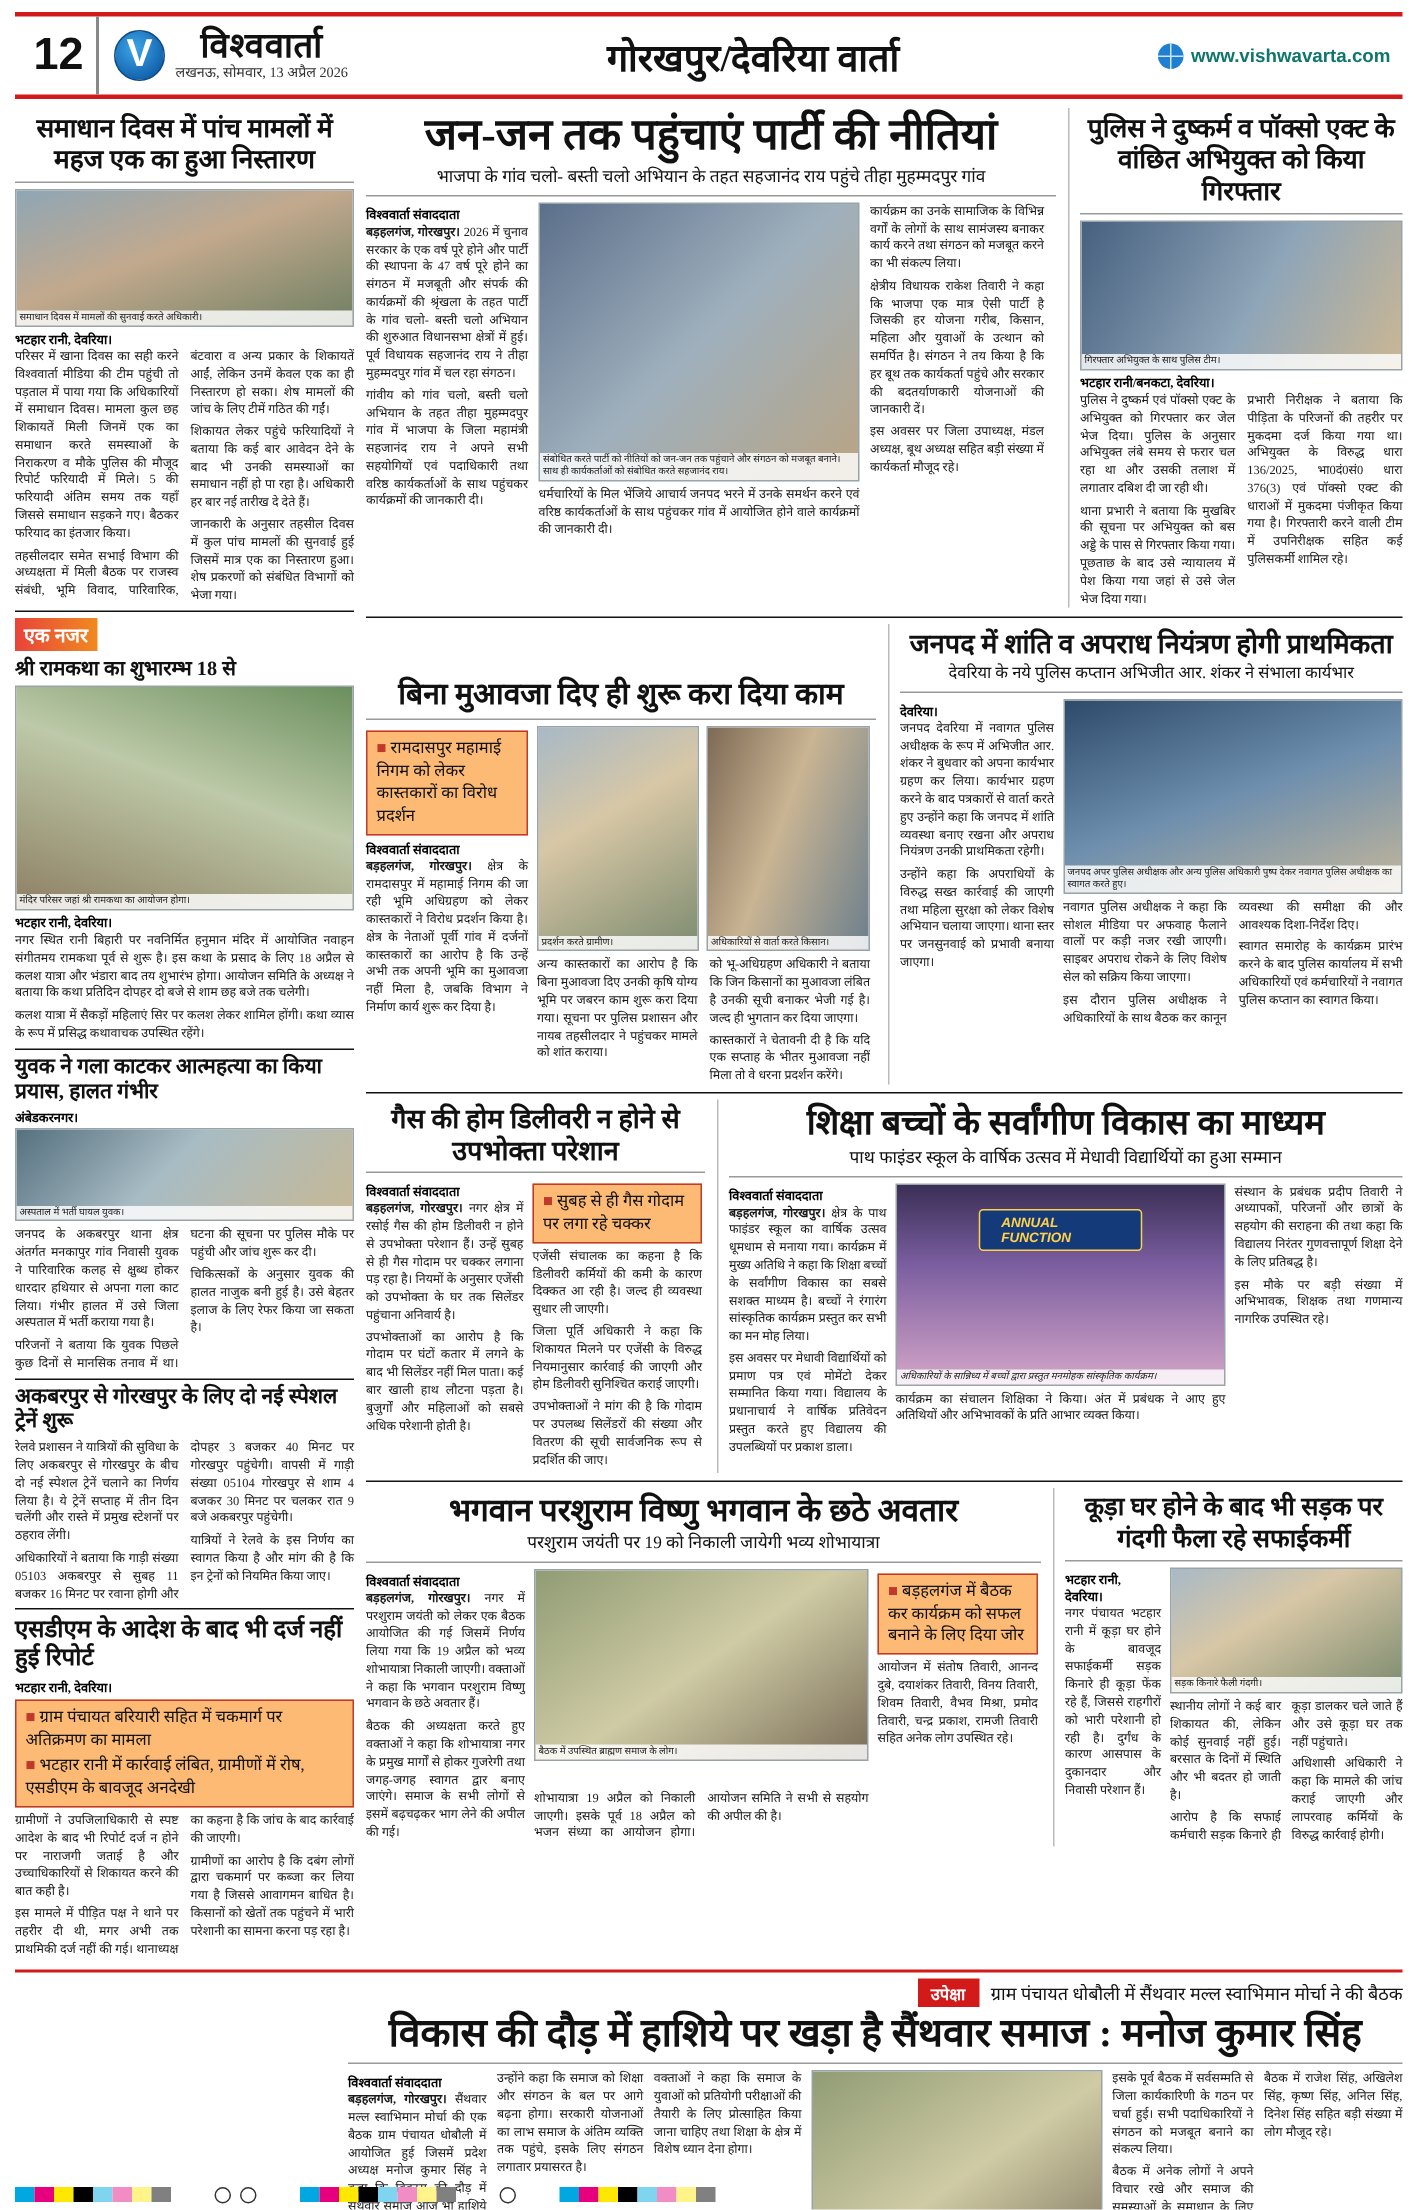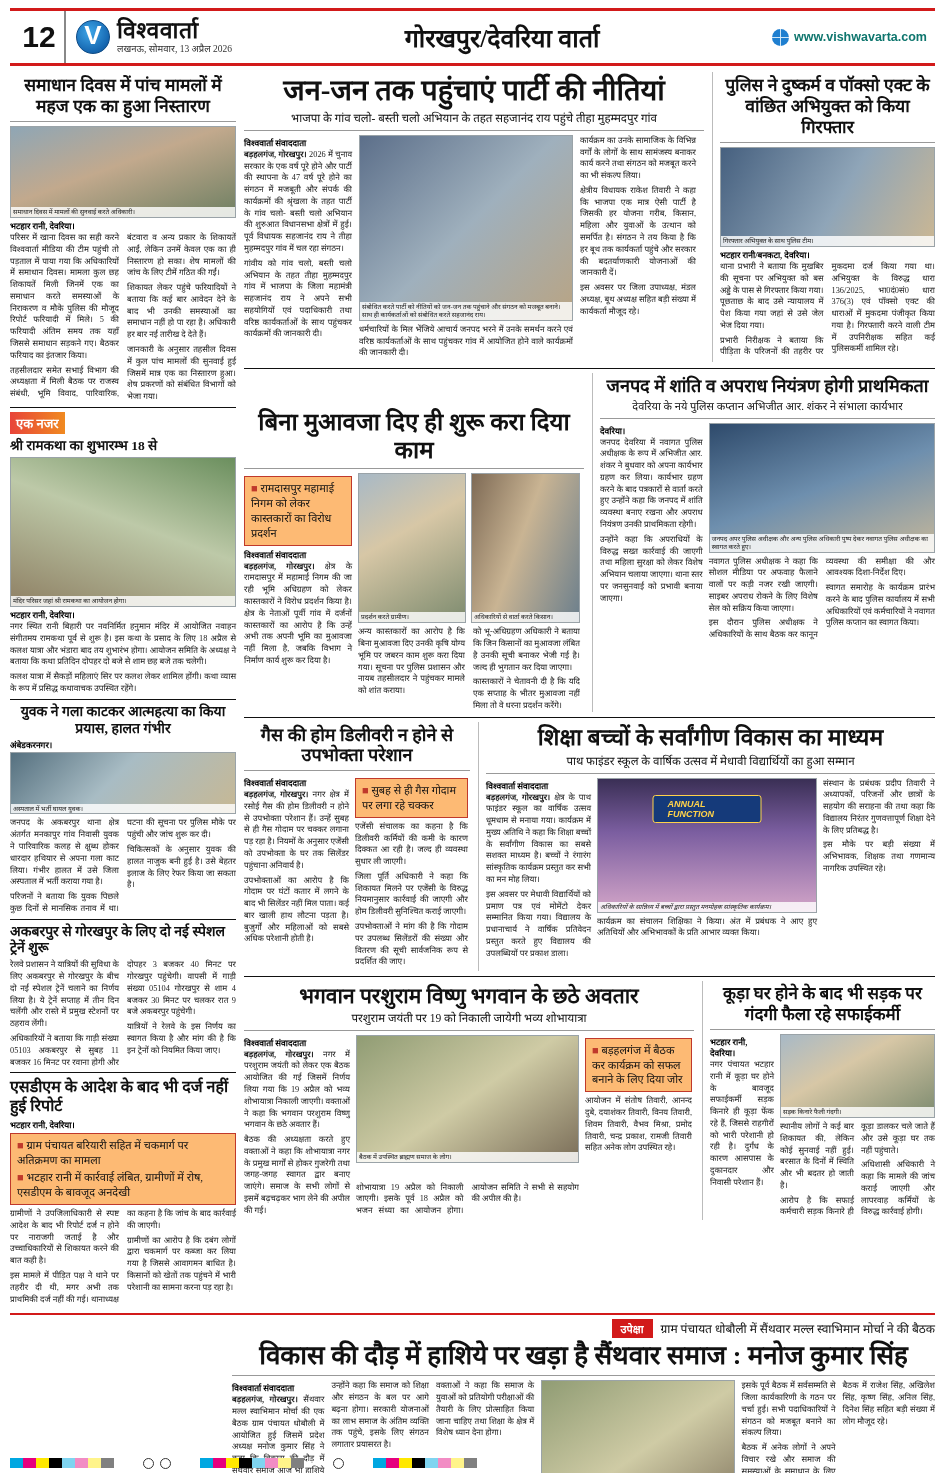--- a/index.html
+++ b/index.html
@@ -39,21 +39,21 @@
     width:34px; height:34px; border-radius:50%;
     background: radial-gradient(circle at 40% 35%, #3ea6e8 0%, #1566b0 70%, #0d4a85 100%);
     position:relative; margin-right:7px;
     border:1px solid #0d4a85;
   }
   .logo-mark:after{
     content:"V"; position:absolute; left:0; right:0; top:-1px;
     text-align:center; font-family:"Liberation Sans",sans-serif;
     font-size:26px; font-weight:bold; color:#fff;
   }
-  .logo-text { line-height:1; }
+  .logo-text { line-height:1;text-align:center; }
   .logo-title {
     font-size:23px; font-weight:bold; color:#111;
     letter-spacing:0.5px;
   }
   .logo-sub { font-size:9.5px; color:#333; margin-top:3px; }
   .mast-center {
     flex:1; text-align:center;
     font-size:25px; font-weight:bold; color:#111;
   }
   .mast-right {
@@ -208,21 +208,21 @@
         <div class="byline">भटहार रानी, देवरिया।</div>
         <div class="body-text">
           <p>नगर स्थित रानी बिहारी पर नवनिर्मित हनुमान मंदिर में आयोजित नवाहन संगीतमय रामकथा पूर्व से शुरू है। इस कथा के प्रसाद के लिए 18 अप्रैल से कलश यात्रा और भंडारा बाद तय शुभारंभ होगा। आयोजन समिति के अध्यक्ष ने बताया कि कथा प्रतिदिन दोपहर दो बजे से शाम छह बजे तक चलेगी।</p>
           <p>कलश यात्रा में सैकड़ों महिलाएं सिर पर कलश लेकर शामिल होंगी। कथा व्यास के रूप में प्रसिद्ध कथावाचक उपस्थित रहेंगे।</p>
         </div>
       </div>
 
       <div class="rule-black"></div>
 
       <div>
-        <h4 class="head-s" style="text-align:center;font-size:14px;">युवक ने गला काटकर आत्महत्या का किया प्रयास, हालत गंभीर</h4>
+        <h4 class="head-s" style="text-align:left;font-size:14px;">युवक ने गला काटकर आत्महत्या का किया प्रयास, हालत गंभीर</h4>
         <div class="byline">अंबेडकरनगर।</div>
         <div class="photo ph-j" style="height:62px;margin:2px 0 3px;">
           <div class="cap">अस्पताल में भर्ती घायल युवक।</div>
         </div>
         <div class="body-text" style="column-count:2;column-gap:8px;">
           <p>जनपद के अकबरपुर थाना क्षेत्र अंतर्गत मनकापुर गांव निवासी युवक ने पारिवारिक कलह से क्षुब्ध होकर धारदार हथियार से अपना गला काट लिया। गंभीर हालत में उसे जिला अस्पताल में भर्ती कराया गया है।</p>
           <p>परिजनों ने बताया कि युवक पिछले कुछ दिनों से मानसिक तनाव में था। घटना की सूचना पर पुलिस मौके पर पहुंची और जांच शुरू कर दी।</p>
           <p>चिकित्सकों के अनुसार युवक की हालत नाजुक बनी हुई है। उसे बेहतर इलाज के लिए रेफर किया जा सकता है।</p>
         </div>
       </div>
@@ -292,31 +292,32 @@
         </div>
 
         <div style="width:223px; border-left:1px solid #bbb; padding-left:7px;">
           <h3 class="head-m">पुलिस ने दुष्कर्म व पॉक्सो एक्ट के वांछित अभियुक्त को किया गिरफ्तार</h3>
           <div class="rule-thin"></div>
           <div class="photo ph-d" style="height:100px;">
             <div class="cap">गिरफ्तार अभियुक्त के साथ पुलिस टीम।</div>
           </div>
           <div class="byline">भटहार रानी/बनकटा, देवरिया।</div>
           <div class="body-text" style="column-count:2;column-gap:8px;">
+            <p>पुलिस ने दुष्कर्म एवं पॉक्सो एक्ट के अभियुक्त को गिरफ्तार कर जेल भेज दिया। पुलिस के अनुसार अभियुक्त लंबे समय से फरार चल रहा था और उसकी तलाश में लगातार दबिश दी जा रही थी।</p>
             <p>थाना प्रभारी ने बताया कि मुखबिर की सूचना पर अभियुक्त को बस अड्डे के पास से गिरफ्तार किया गया। पूछताछ के बाद उसे न्यायालय में पेश किया गया जहां से उसे जेल भेज दिया गया।</p>
             <p>प्रभारी निरीक्षक ने बताया कि पीड़िता के परिजनों की तहरीर पर मुकदमा दर्ज किया गया था। अभियुक्त के विरुद्ध धारा 136/2025, भा0दं0सं0 धारा 376(3) एवं पॉक्सो एक्ट की धाराओं में मुकदमा पंजीकृत किया गया है। गिरफ्तारी करने वाली टीम में उपनिरीक्षक सहित कई पुलिसकर्मी शामिल रहे।</p>
           </div>
         </div>
       </div>
 
       <div class="rule-black" style="margin-top:6px;"></div>
 
       <div style="display:flex; gap:8px;">
         <div style="width:340px;">
-          <h2 class="head-l" style="font-size:24px;margin-top:36px;">बिना मुआवजा दिए ही शुरू करा दिया काम</h2>
+          <h2 class="head-l" style="font-size:20px;margin-top:36px;">बिना मुआवजा दिए ही शुरू करा दिया काम</h2>
           <div class="rule-thin"></div>
           <div style="display:flex; gap:6px;">
             <div style="width:108px;">
               <div class="boxnote">
                 <span class="dot">■</span>
                 <span>रामदासपुर महामाई निगम को लेकर कास्तकारों का विरोध प्रदर्शन</span>
               </div>
               <div class="byline">विश्ववार्ता संवाददाता</div>
               <div class="body-text">
                 <p><b>बड़हलगंज, गोरखपुर।</b>

